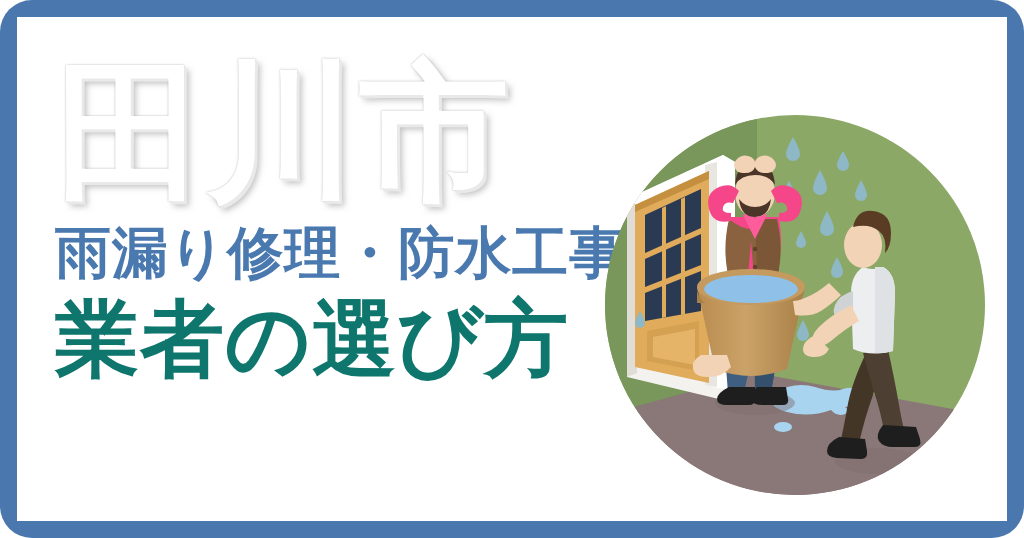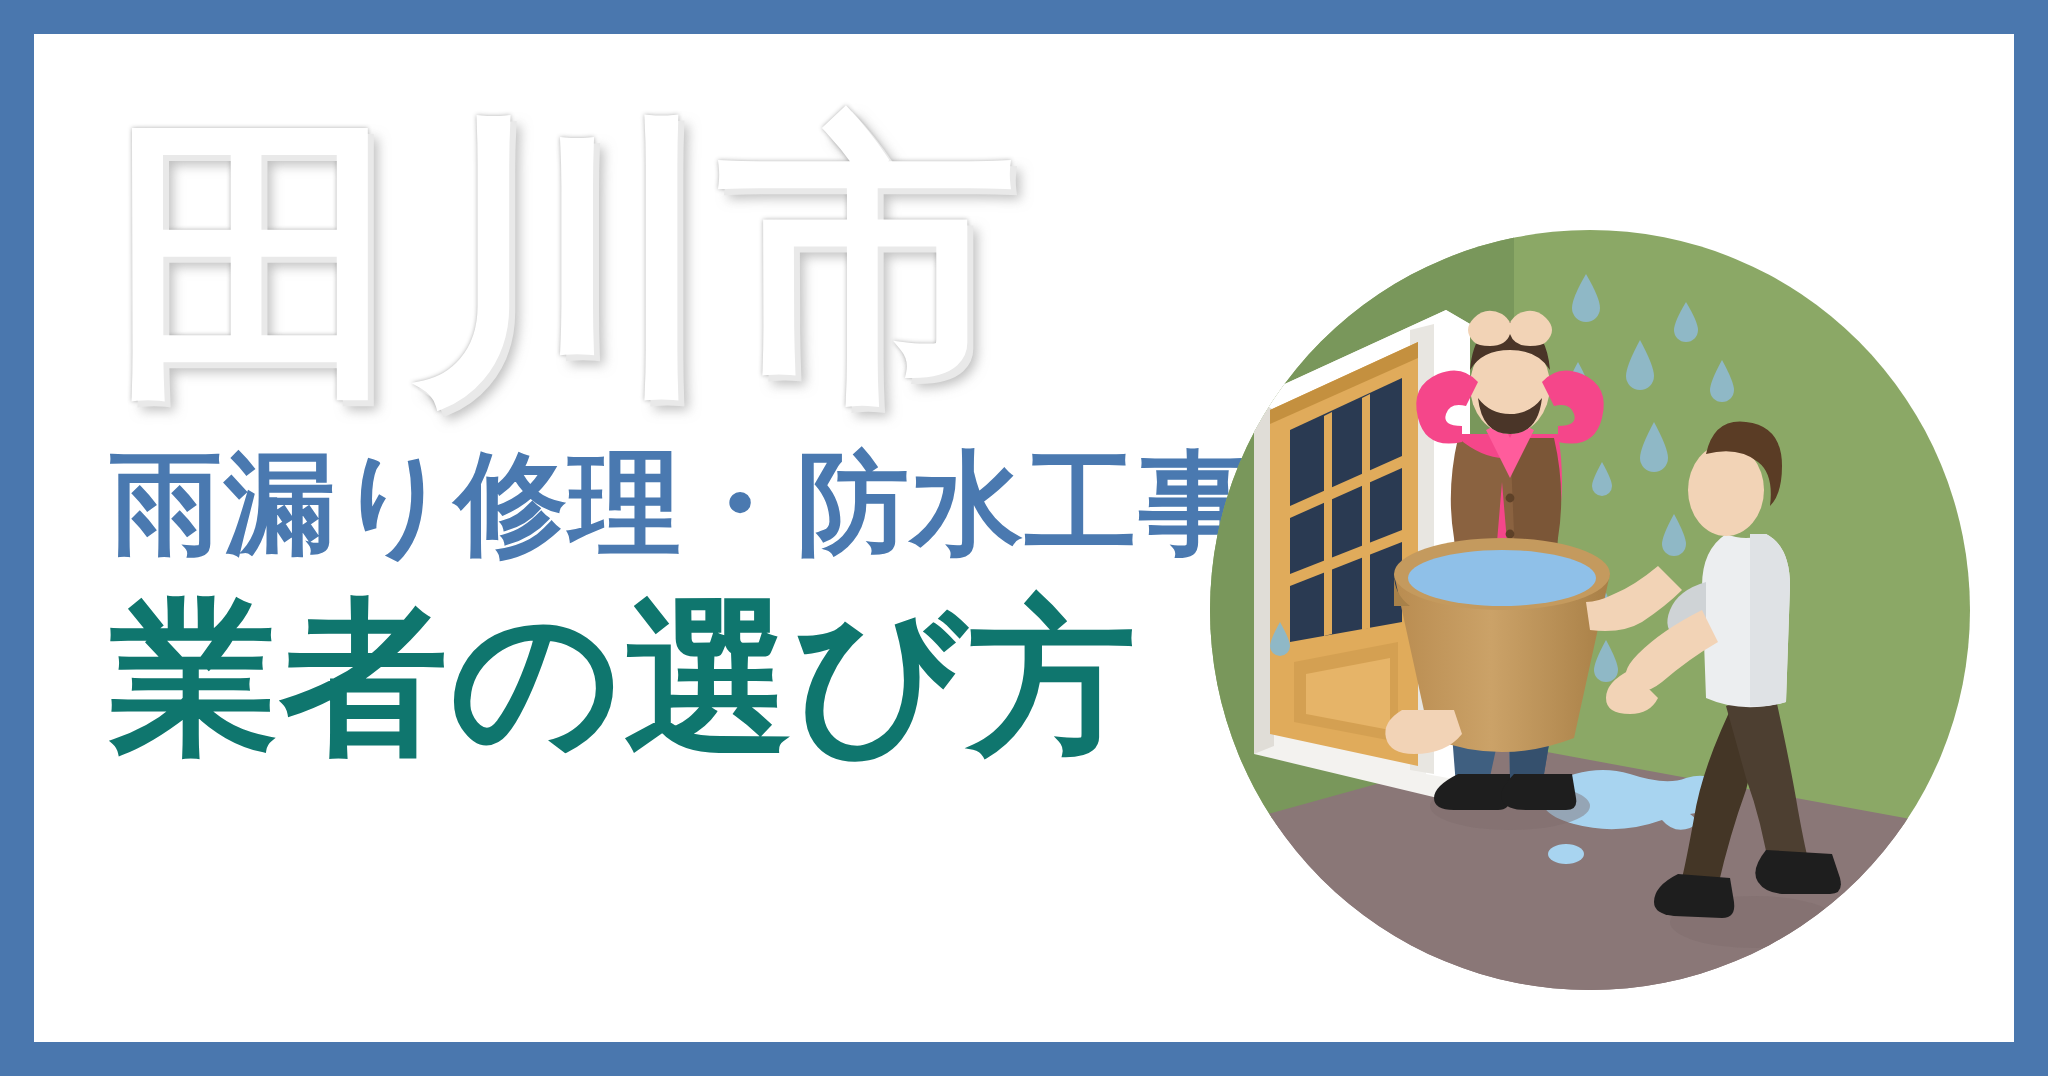--- a/index.html
+++ b/index.html
@@ -11,20 +11,21 @@
   body {
     font-family: "Liberation Sans", sans-serif;
   }
   #banner {
     position: relative;
     width: 1024px;
     height: 538px;
     box-sizing: border-box;
     background: #4a77ae;
     overflow: hidden;
+    border-radius: 32px;
   }
   #canvas {
     position: absolute;
     left: 17px;
     top: 17px;
     width: 990px;
     height: 504px;
     background: #ffffff;
     overflow: hidden;
   }

